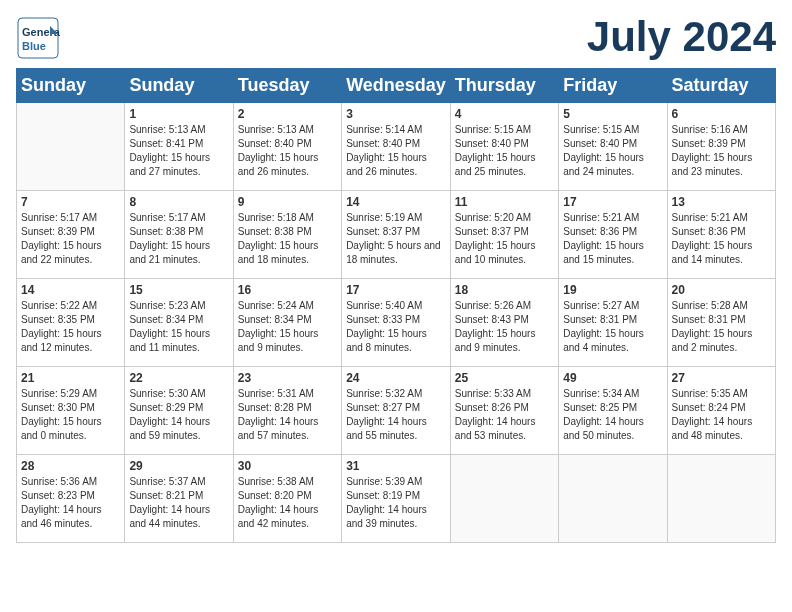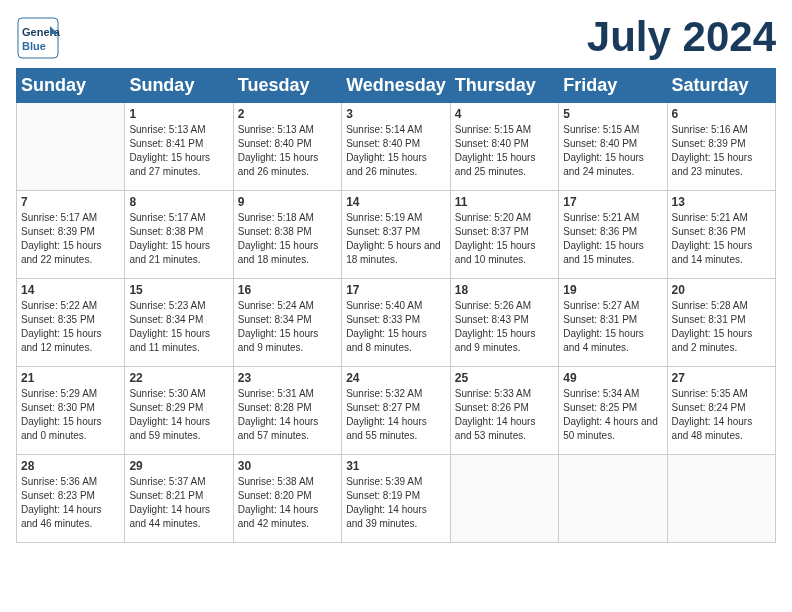--- a/index.html
+++ b/index.html
@@ -208,21 +208,21 @@
         <td>
           <span class="day-num">24</span>
           <div class="day-detail"><span>Sunrise: 5:32 AM</span><br><span>Sunset: 8:27 PM</span><br><span>Daylight: 14 hours and 55 minutes.</span></div>
         </td>
         <td>
           <span class="day-num">25</span>
           <div class="day-detail"><span>Sunrise: 5:33 AM</span><br><span>Sunset: 8:26 PM</span><br><span>Daylight: 14 hours and 53 minutes.</span></div>
         </td>
         <td>
           <span class="day-num">49</span>
-          <div class="day-detail"><span>Sunrise: 5:34 AM</span><br><span>Sunset: 8:25 PM</span><br><span>Daylight: 4 hours and 50 minutes.</span></div>
+          <div class="day-detail"><span>Sunrise: 5:34 AM</span><br><span>Sunset: 8:25 PM</span><br><span>Daylight: 14 hours and 50 minutes.</span></div>
         </td>
         <td>
           <span class="day-num">27</span>
           <div class="day-detail"><span>Sunrise: 5:35 AM</span><br><span>Sunset: 8:24 PM</span><br><span>Daylight: 14 hours and 48 minutes.</span></div>
         </td>
       </tr>
       <tr>
         <td>
           <span class="day-num">28</span>
           <div class="day-detail"><span>Sunrise: 5:36 AM</span><br><span>Sunset: 8:23 PM</span><br><span>Daylight: 14 hours and 46 minutes.</span></div>

